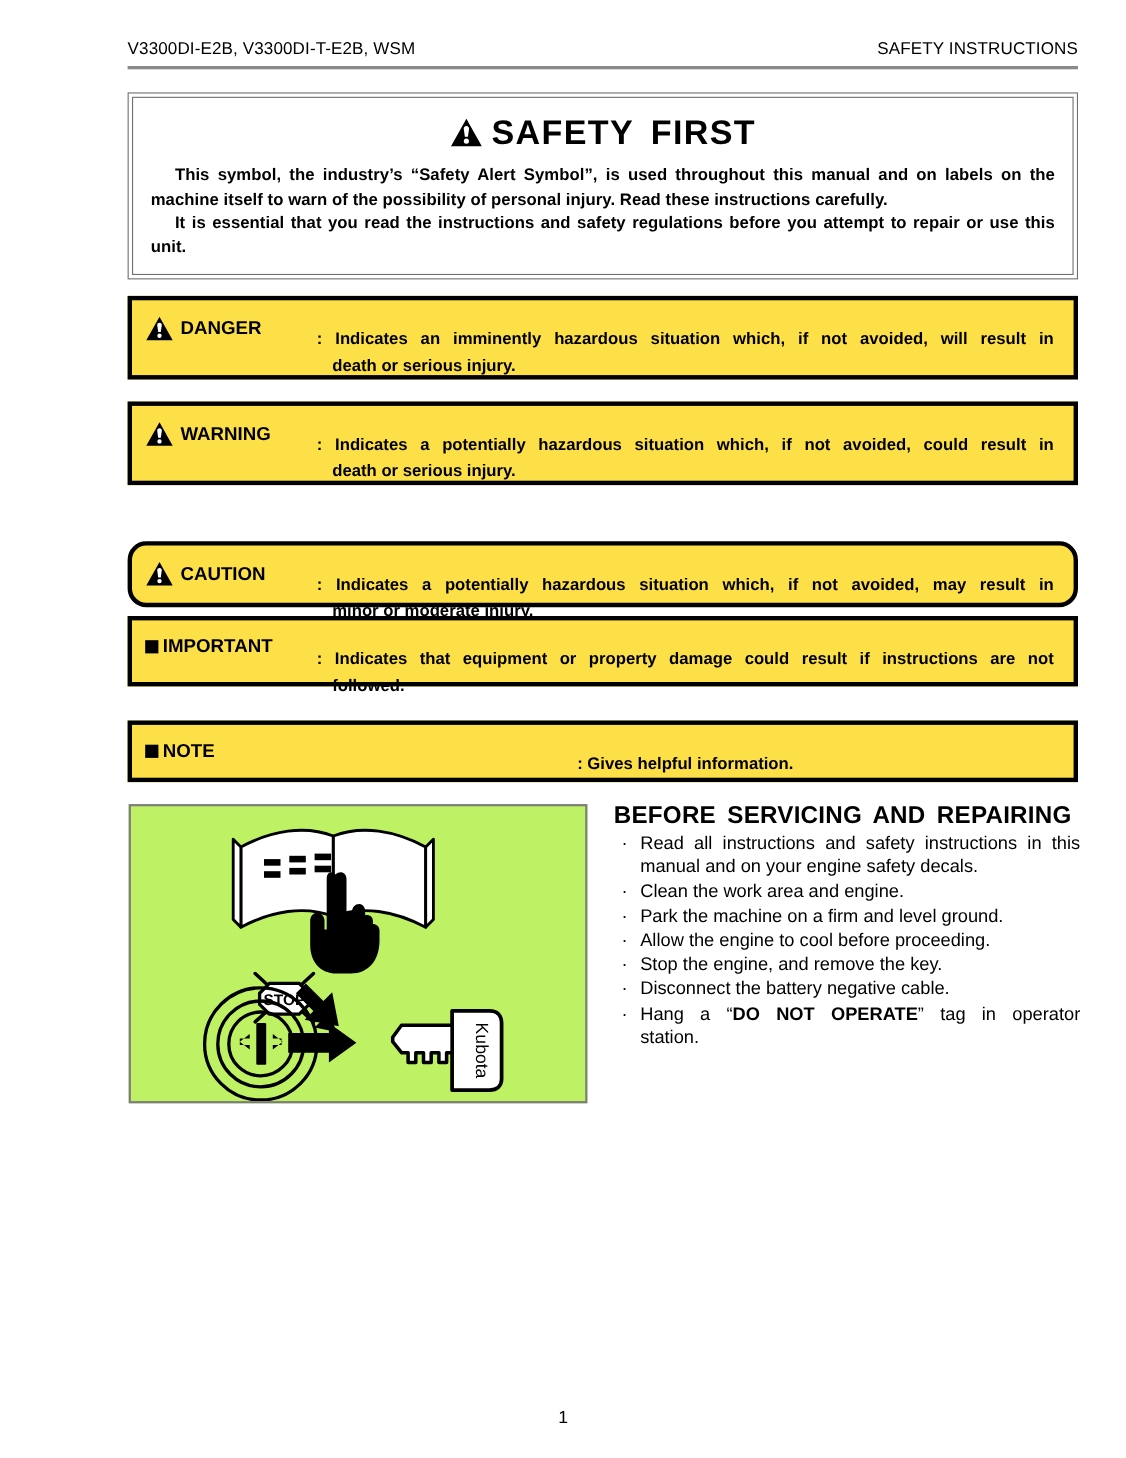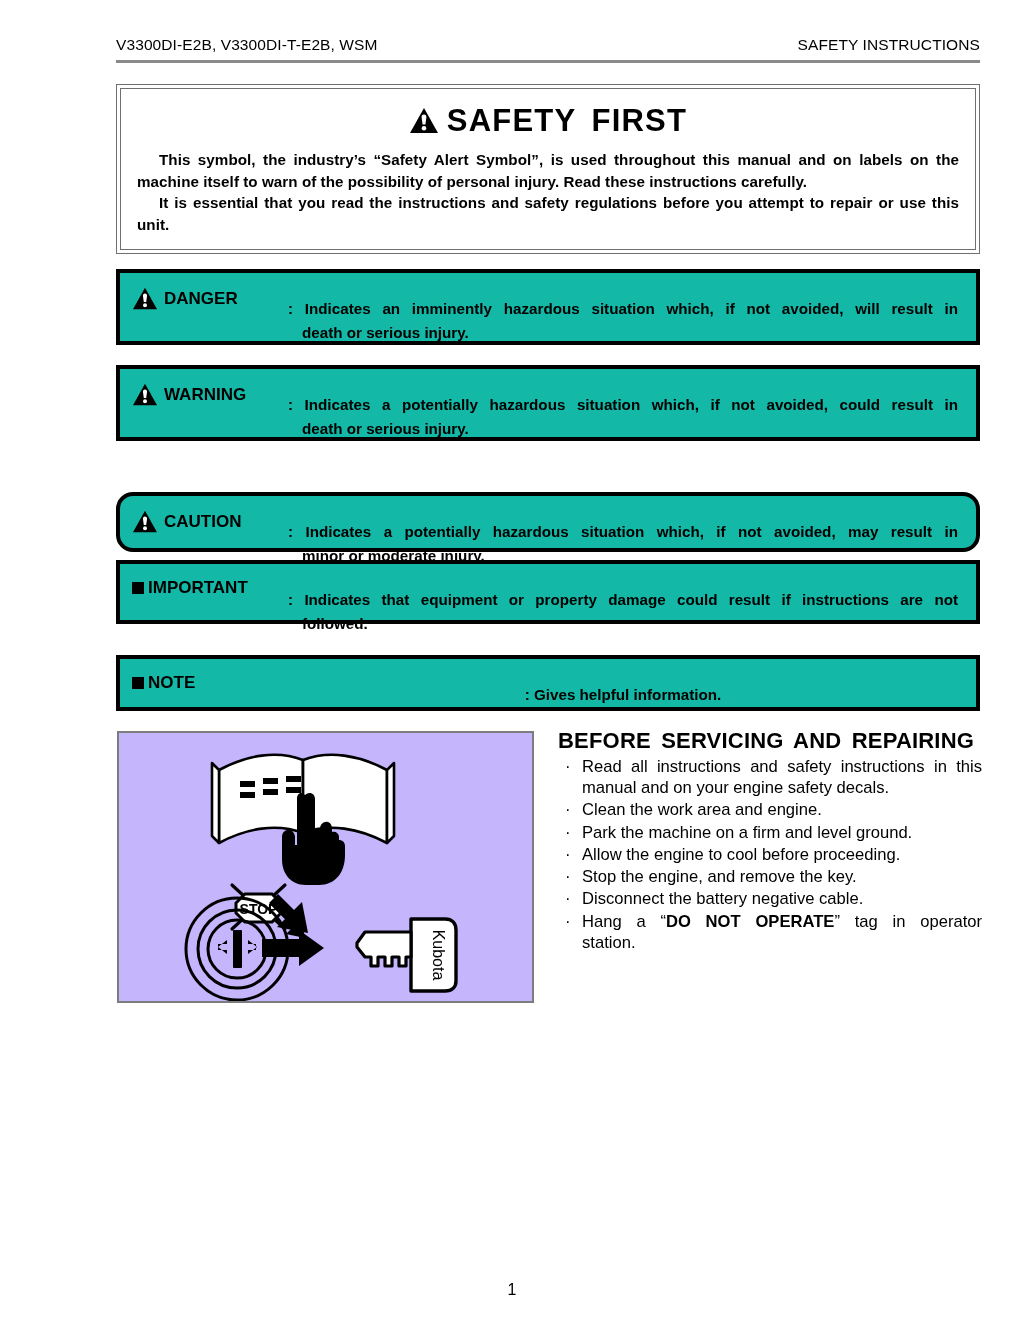--- a/index.html
+++ b/index.html
@@ -92,21 +92,21 @@
   .sf-body p { margin: 0; }
   .sf-body p.indent { text-indent: 22px; }
 
   
   .alert-box {
     position: absolute;
     left: 116px;
     width: 864px;
     box-sizing: border-box;
     border: 4px solid #000000;
-    background: #14b8a6;
+    background: #fde047;
     display: flex;
     align-items: flex-start;
   }
   .alert-label {
     flex: 0 0 168px;
     display: flex;
     align-items: center;
     gap: 6px;
     padding: 14px 0 0 12px;
     box-sizing: border-box;
@@ -143,21 +143,21 @@
 
   
   .illus-box {
     position: absolute;
     left: 117px;
     top: 731px;
     width: 417px;
     height: 272px;
     box-sizing: border-box;
     border: 2px solid #7d7d7d;
-    background: #c4b5fd;
+    background: #bef264;
   }
   .illus-box svg { display: block; }
 
   .before-section {
     position: absolute;
     left: 558px;
     top: 728px;
     width: 424px;
   }
   .before-title {

